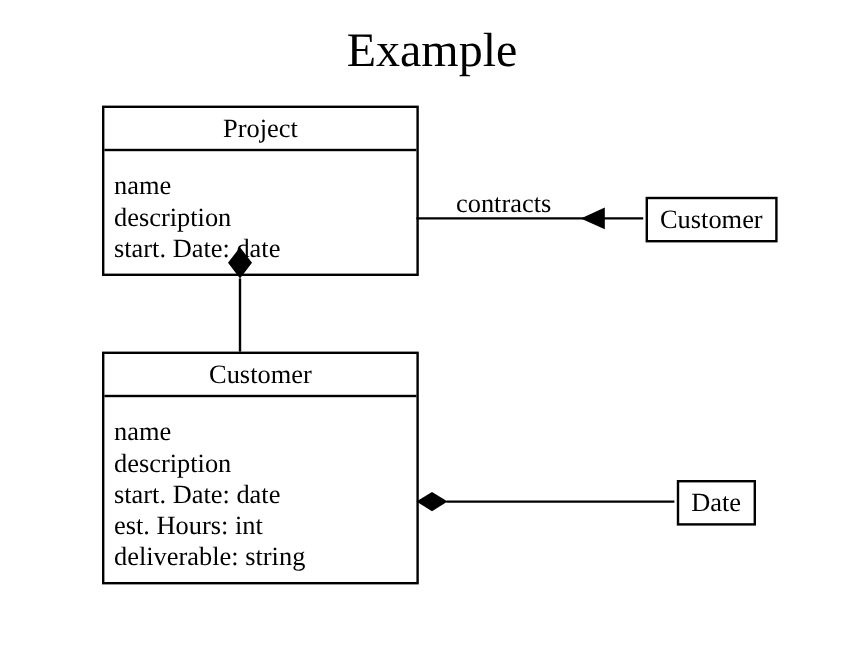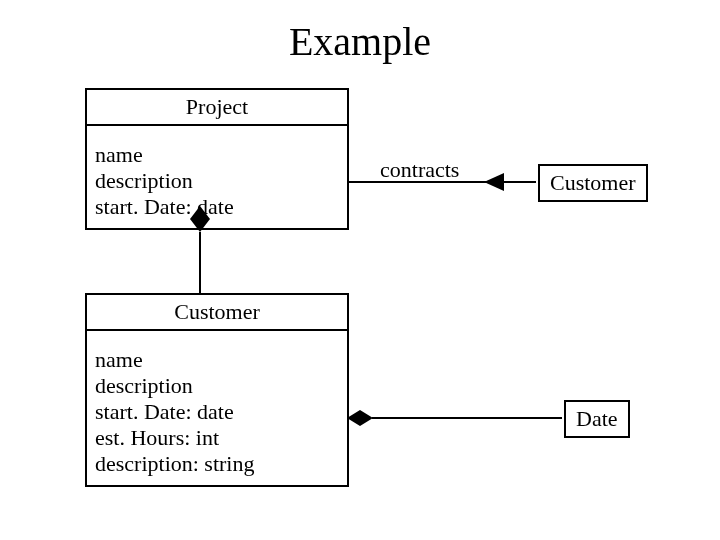--- a/index.html
+++ b/index.html
@@ -81,21 +81,21 @@
   </div>
 
   <div class="uml-box" style="left:85px; top:293px; width:260px;">
     <div class="uml-name">Customer</div>
     <div class="uml-divider"></div>
     <div class="uml-attrs">
       <div>name</div>
       <div>description</div>
       <div>start. Date: date</div>
       <div>est. Hours: int</div>
-      <div>description: string</div>
+      <div>deliverable: string</div>
     </div>
   </div>
 
   <div class="simple-box" style="left:538px; top:164px;">Customer</div>
 
   <div class="simple-box" style="left:564px; top:400px;">Date</div>
 
   <div class="assoc-label" style="left:380px; top:157px;">contracts</div>
 
   <svg class="arrows">

